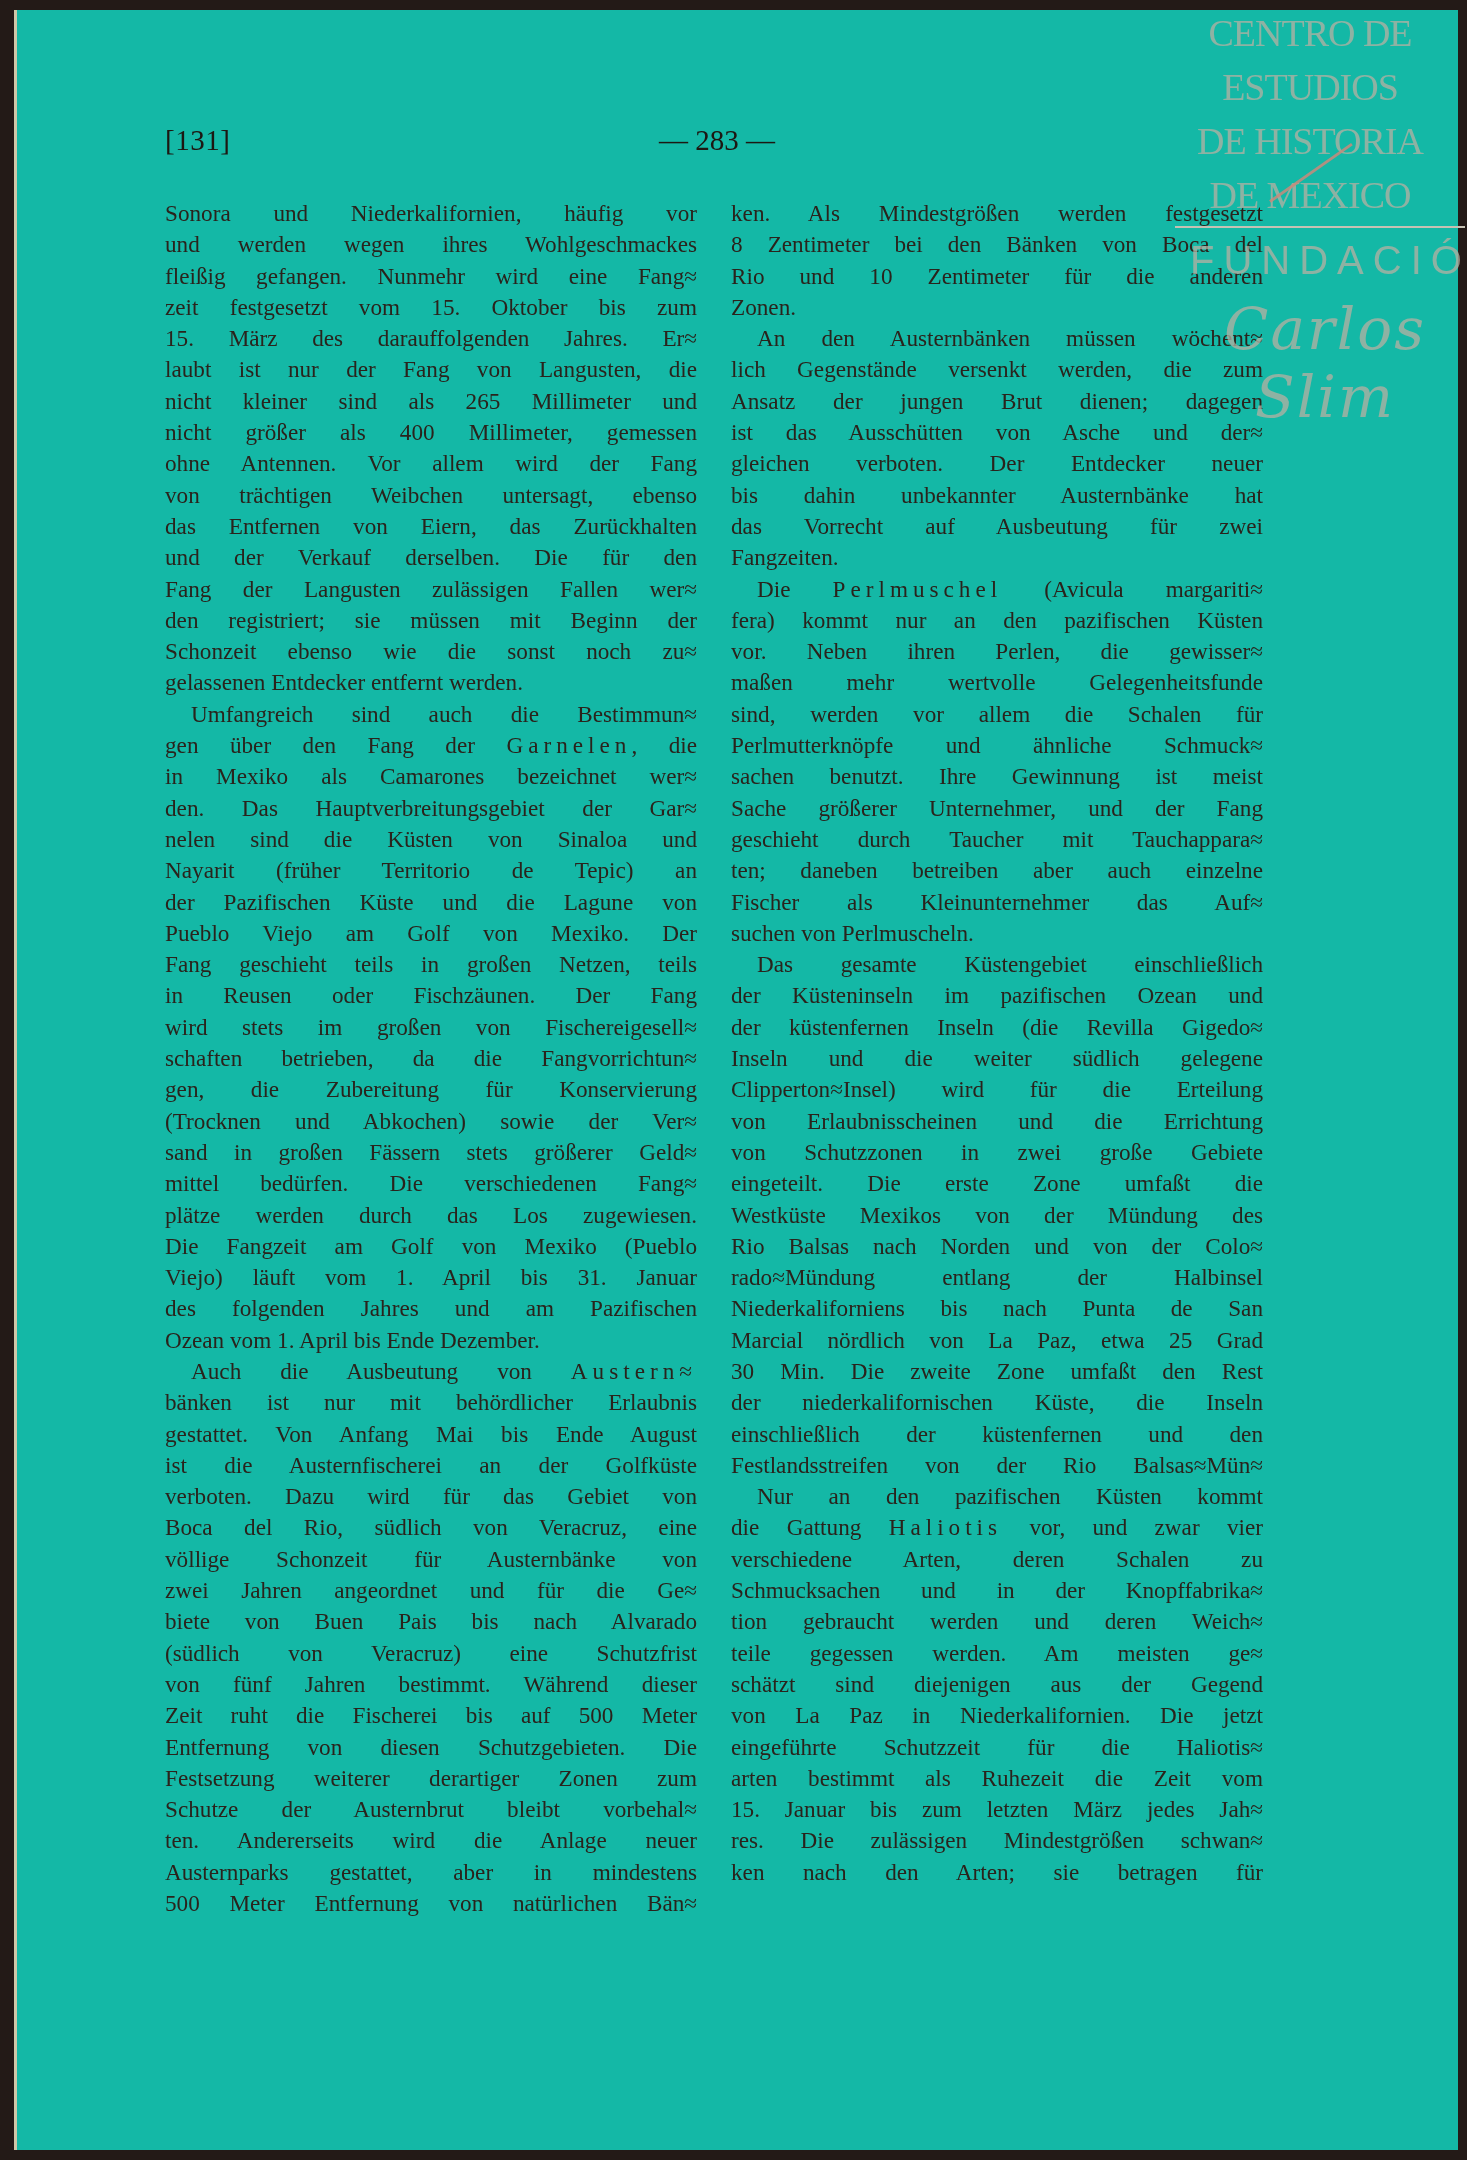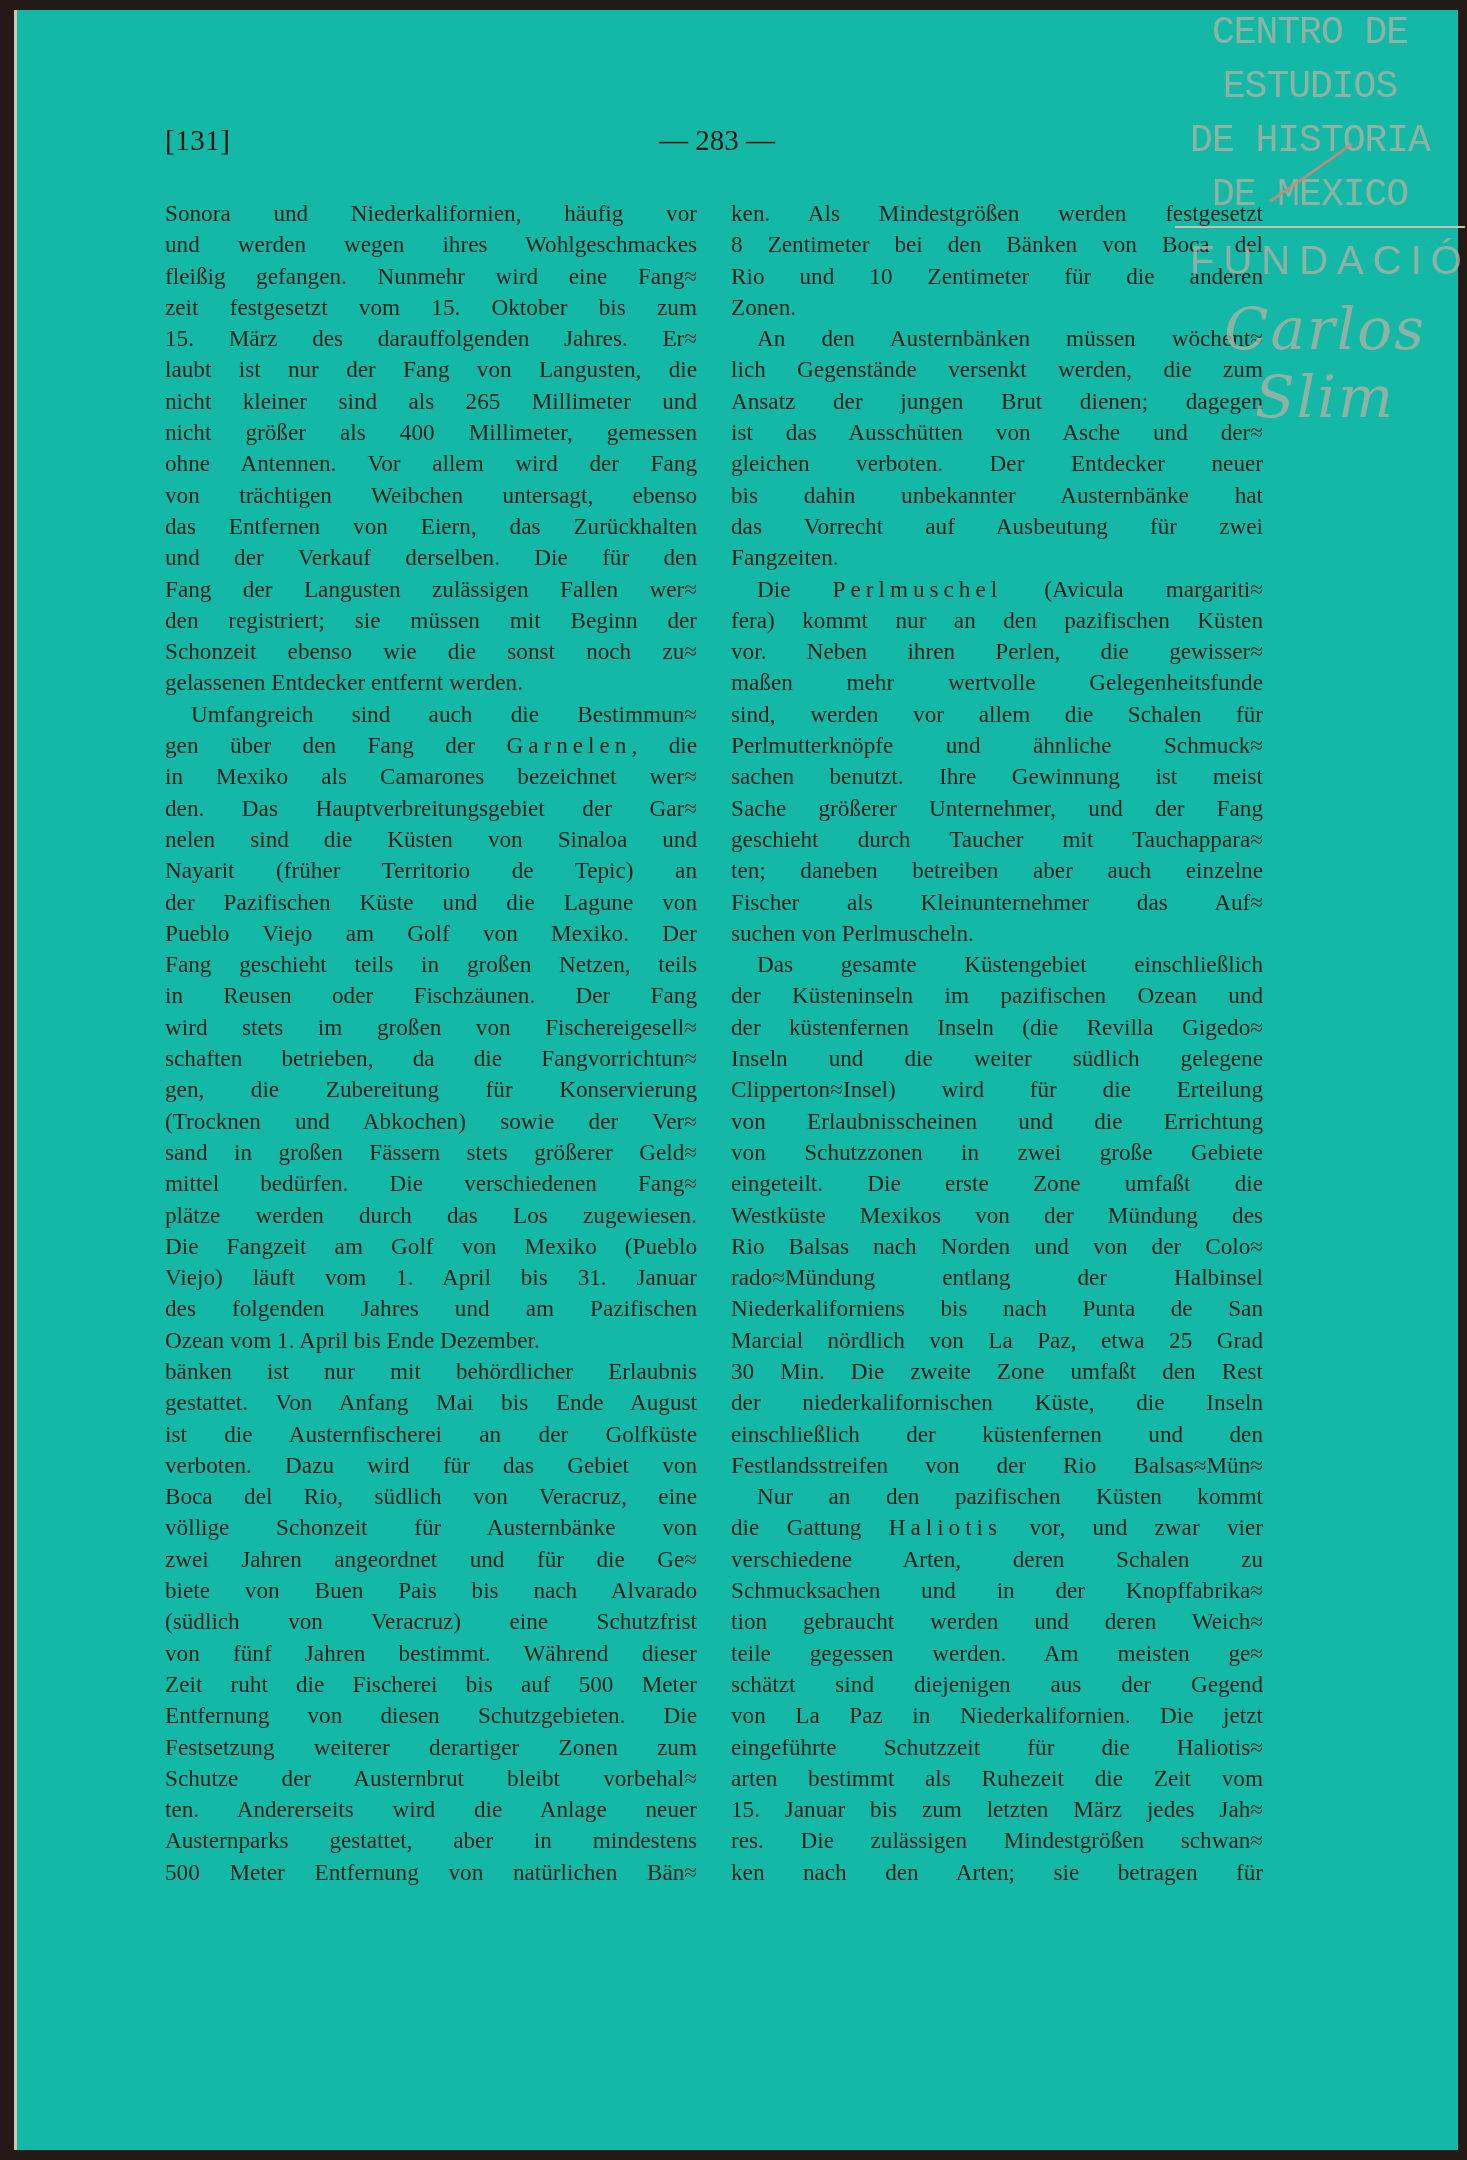--- a/index.html
+++ b/index.html
@@ -36,21 +36,21 @@
   .line.last { text-align-last:left; }
   .line.indent { padding-left:26px; }
   .sp { letter-spacing:5px; }
 
   .watermark {
     position:absolute; color:#b7b1a2; opacity:0.75; text-align:center;
     font-family:"Liberation Sans","DejaVu Sans",sans-serif;
   }
   .wm-centro {
     left:1160px; top:6px; width:300px; font-size:38px; line-height:54px;
-    font-family:Liberation Mono, monospace; letter-spacing:-1px;
+    font-family:Liberation Serif, serif; letter-spacing:-1px;
   }
   .wm-fund {
     left:1190px; top:238px; width:280px; font-size:40px; letter-spacing:9px;
   }
   .wm-slim {
     left:1185px; top:295px; width:280px; font-size:58px; font-style:italic;
     font-family:"DejaVu Serif",serif; letter-spacing:2px;
   }
   .wm-rule {
     position:absolute; left:1175px; top:226px; width:290px; height:2px;
@@ -100,20 +100,21 @@
       <div class="line">schaften betrieben, da die Fangvorrichtun≈</div>
       <div class="line">gen, die Zubereitung für Konservierung</div>
       <div class="line">(Trocknen und Abkochen) sowie der Ver≈</div>
       <div class="line">sand in großen Fässern stets größerer Geld≈</div>
       <div class="line">mittel bedürfen. Die verschiedenen Fang≈</div>
       <div class="line">plätze werden durch das Los zugewiesen.</div>
       <div class="line">Die Fangzeit am Golf von Mexiko (Pueblo</div>
       <div class="line">Viejo) läuft vom 1. April bis 31. Januar</div>
       <div class="line">des folgenden Jahres und am Pazifischen</div>
       <div class="line last">Ozean vom 1. April bis Ende Dezember.</div>
+      <div class="line indent">Auch die Ausbeutung von <span class="sp">Austern≈</span></div>
       <div class="line">bänken ist nur mit behördlicher Erlaubnis</div>
       <div class="line">gestattet. Von Anfang Mai bis Ende August</div>
       <div class="line">ist die Austernfischerei an der Golfküste</div>
       <div class="line">verboten. Dazu wird für das Gebiet von</div>
       <div class="line">Boca del Rio, südlich von Veracruz, eine</div>
       <div class="line">völlige Schonzeit für Austernbänke von</div>
       <div class="line">zwei Jahren angeordnet und für die Ge≈</div>
       <div class="line">biete von Buen Pais bis nach Alvarado</div>
       <div class="line">(südlich von Veracruz) eine Schutzfrist</div>
       <div class="line">von fünf Jahren bestimmt. Während dieser</div>

